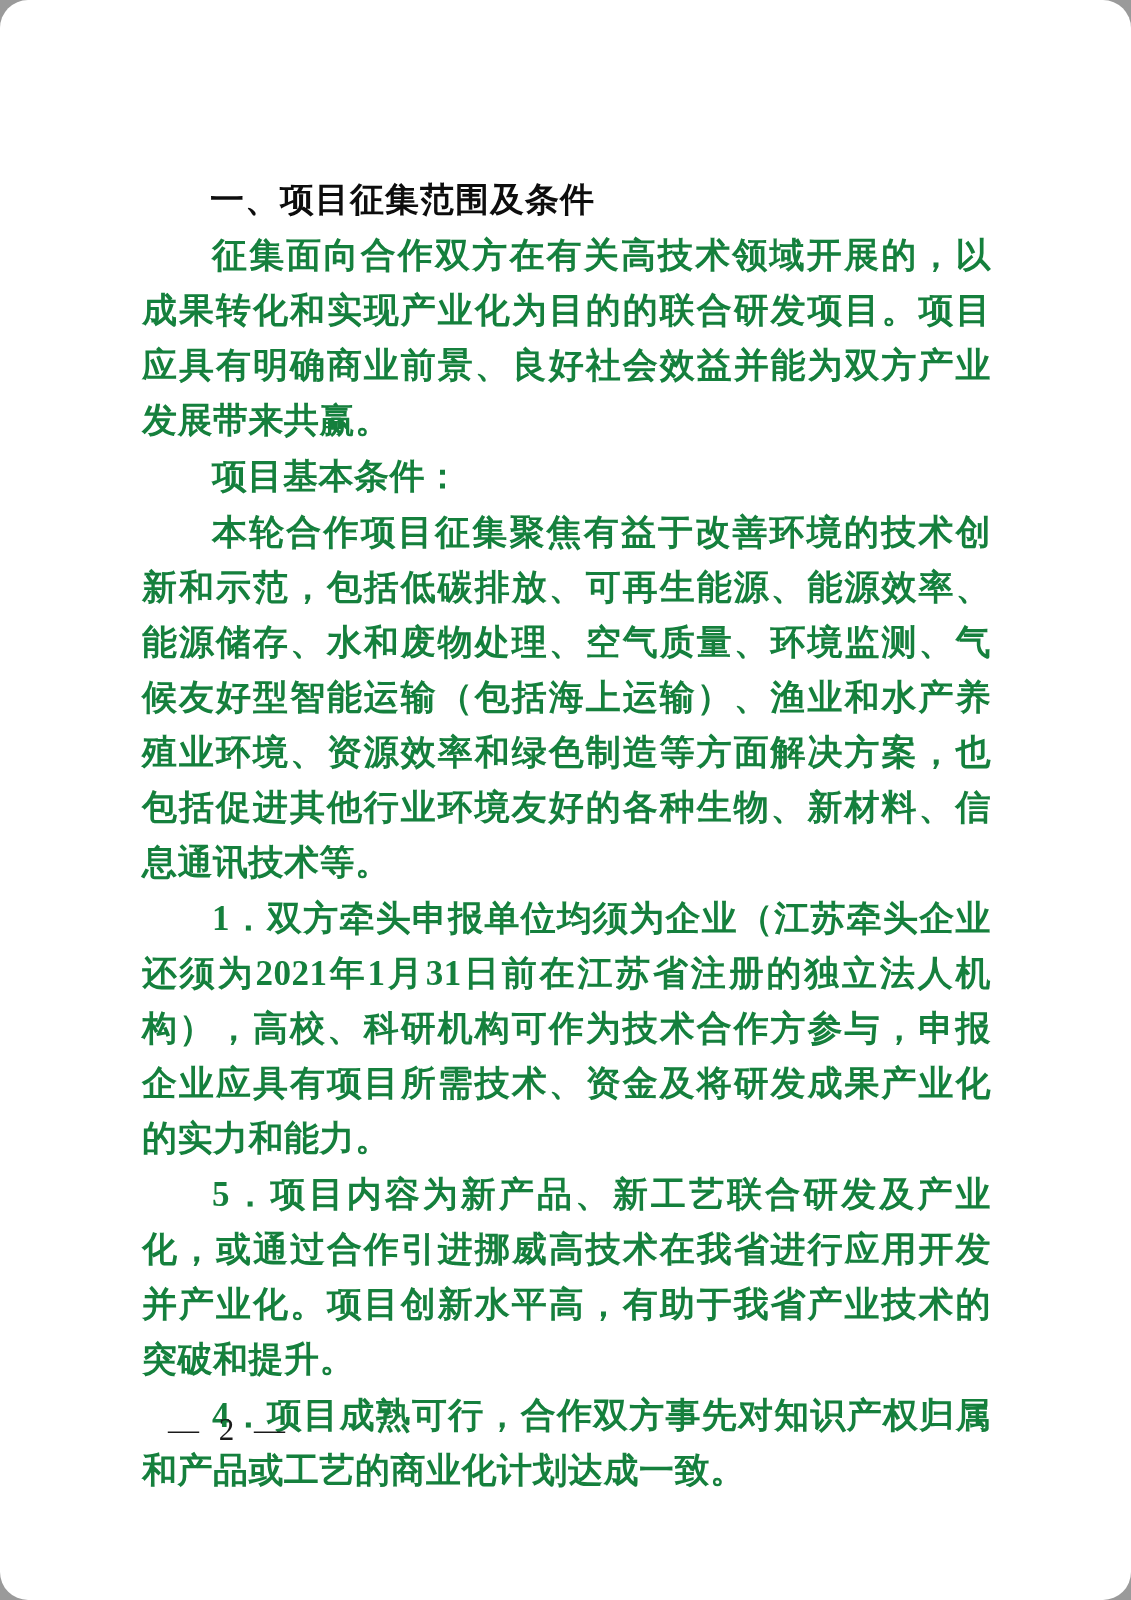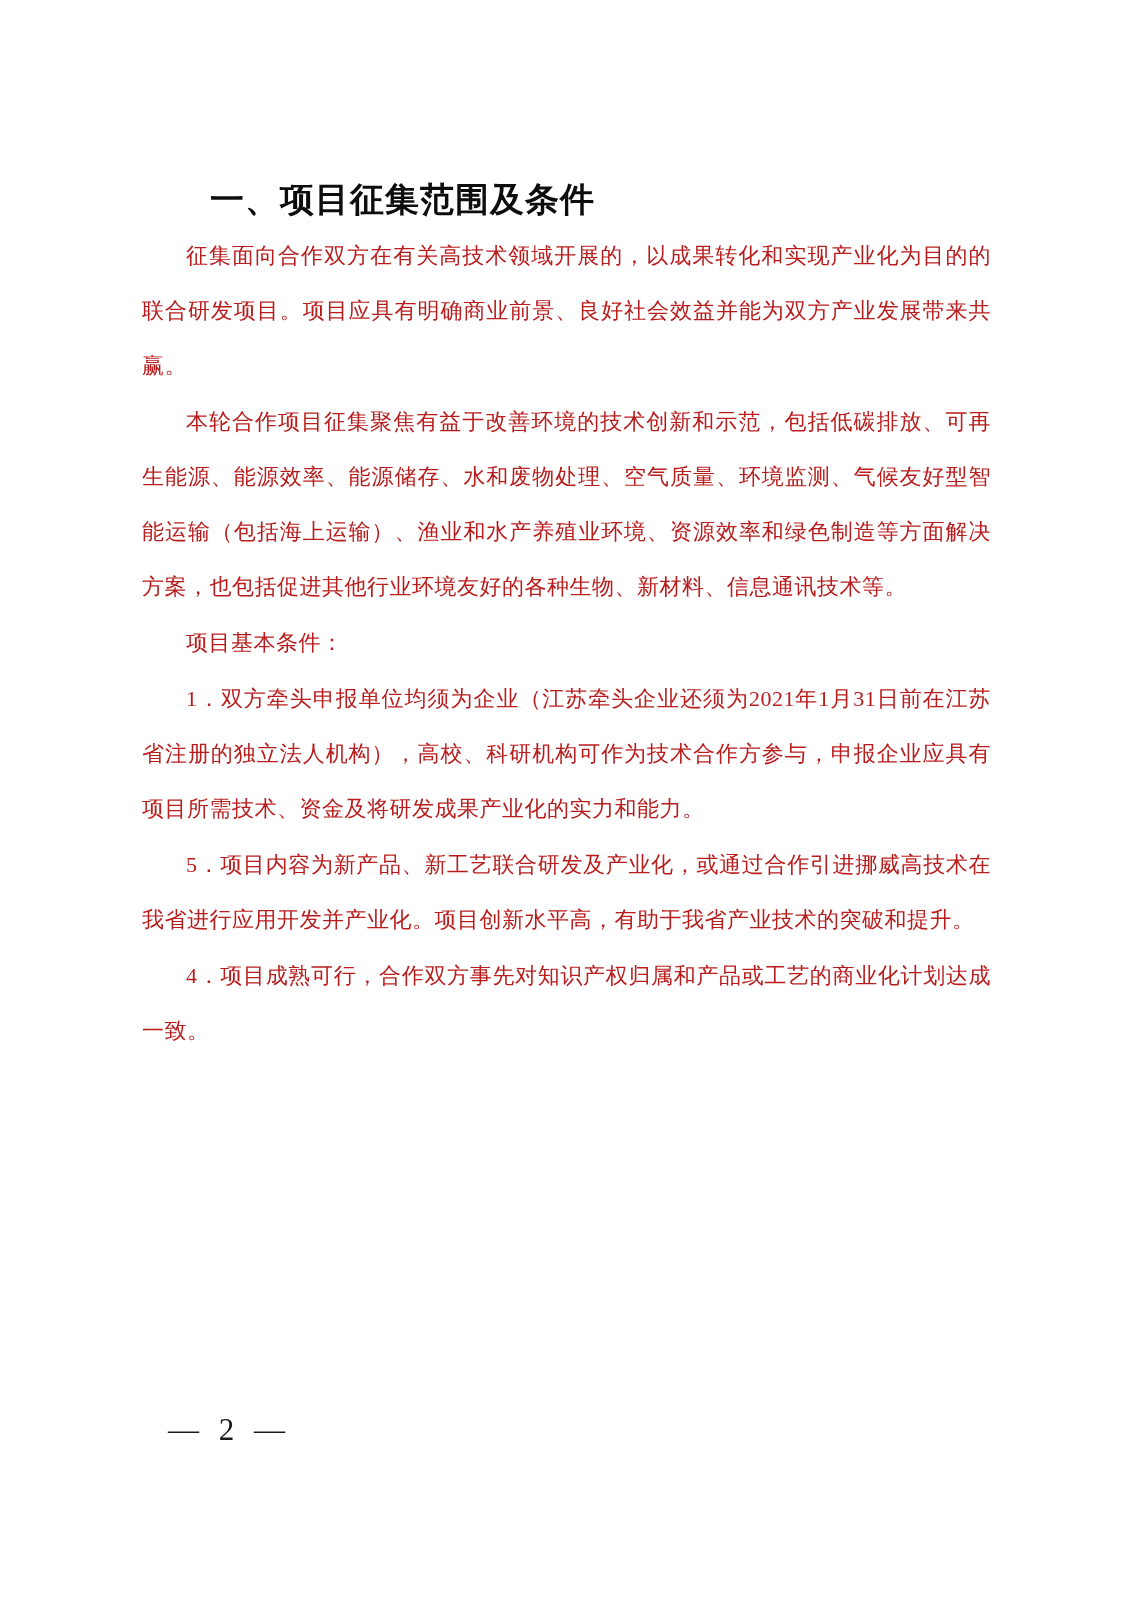--- a/index.html
+++ b/index.html
@@ -8,44 +8,46 @@
     font-family: "Liberation Serif", "DejaVu Serif", serif;
   }
   .page {
     position: relative;
     width: 1131px;
     height: 1600px;
     background: #ffffff;
     color: #141414;
     overflow: hidden;
     margin: 0 auto;
+    border-radius: 28px;
   }
   .content {
     position: absolute;
     top: 171px;
     left: 142px;
     width: 849px;
   }
   .heading {
     font-family: "Liberation Sans", "DejaVu Sans", sans-serif;
     font-weight: bold;
     font-size: 34px;
     line-height: 56px;
     text-indent: 2em;
     letter-spacing: 1px;
     color: #0d0d0d;
   }
   .para {
-    font-size: 22px;
+    font-size: 35px;
     line-height: 55px;
     text-indent: 2em;
     text-align: justify;
     letter-spacing: 0.5px;
     margin-top: 1px;
-    color: #b91c1c;
+    color: #15803d;
+    font-weight: bold;
   }
   .para.no-justify {
     text-align: left;
   }
   .page-number {
     position: absolute;
     left: 168px;
     top: 1412px;
     font-size: 31px;
     letter-spacing: 6px;
@@ -55,23 +57,23 @@
 </style>
 </head>
 <body>
 
 <div class="page">
   <div class="content">
     <div class="heading">一、项目征集范围及条件</div>
 
     <p class="para">征集面向合作双方在有关高技术领域开展的，以成果转化和实现产业化为目的的联合研发项目。项目应具有明确商业前景、良好社会效益并能为双方产业发展带来共赢。</p>
 
+    <p class="para no-justify">项目基本条件：</p>
+
     <p class="para">本轮合作项目征集聚焦有益于改善环境的技术创新和示范，包括低碳排放、可再生能源、能源效率、能源储存、水和废物处理、空气质量、环境监测、气候友好型智能运输（包括海上运输）、渔业和水产养殖业环境、资源效率和绿色制造等方面解决方案，也包括促进其他行业环境友好的各种生物、新材料、信息通讯技术等。</p>
-
-    <p class="para no-justify">项目基本条件：</p>
 
     <p class="para">1．双方牵头申报单位均须为企业（江苏牵头企业还须为2021年1月31日前在江苏省注册的独立法人机构），高校、科研机构可作为技术合作方参与，申报企业应具有项目所需技术、资金及将研发成果产业化的实力和能力。</p>
 
     <p class="para">5．项目内容为新产品、新工艺联合研发及产业化，或通过合作引进挪威高技术在我省进行应用开发并产业化。项目创新水平高，有助于我省产业技术的突破和提升。</p>
 
     <p class="para">4．项目成熟可行，合作双方事先对知识产权归属和产品或工艺的商业化计划达成一致。</p>
 
   </div>
 
   <div class="page-number">— 2 —</div>

